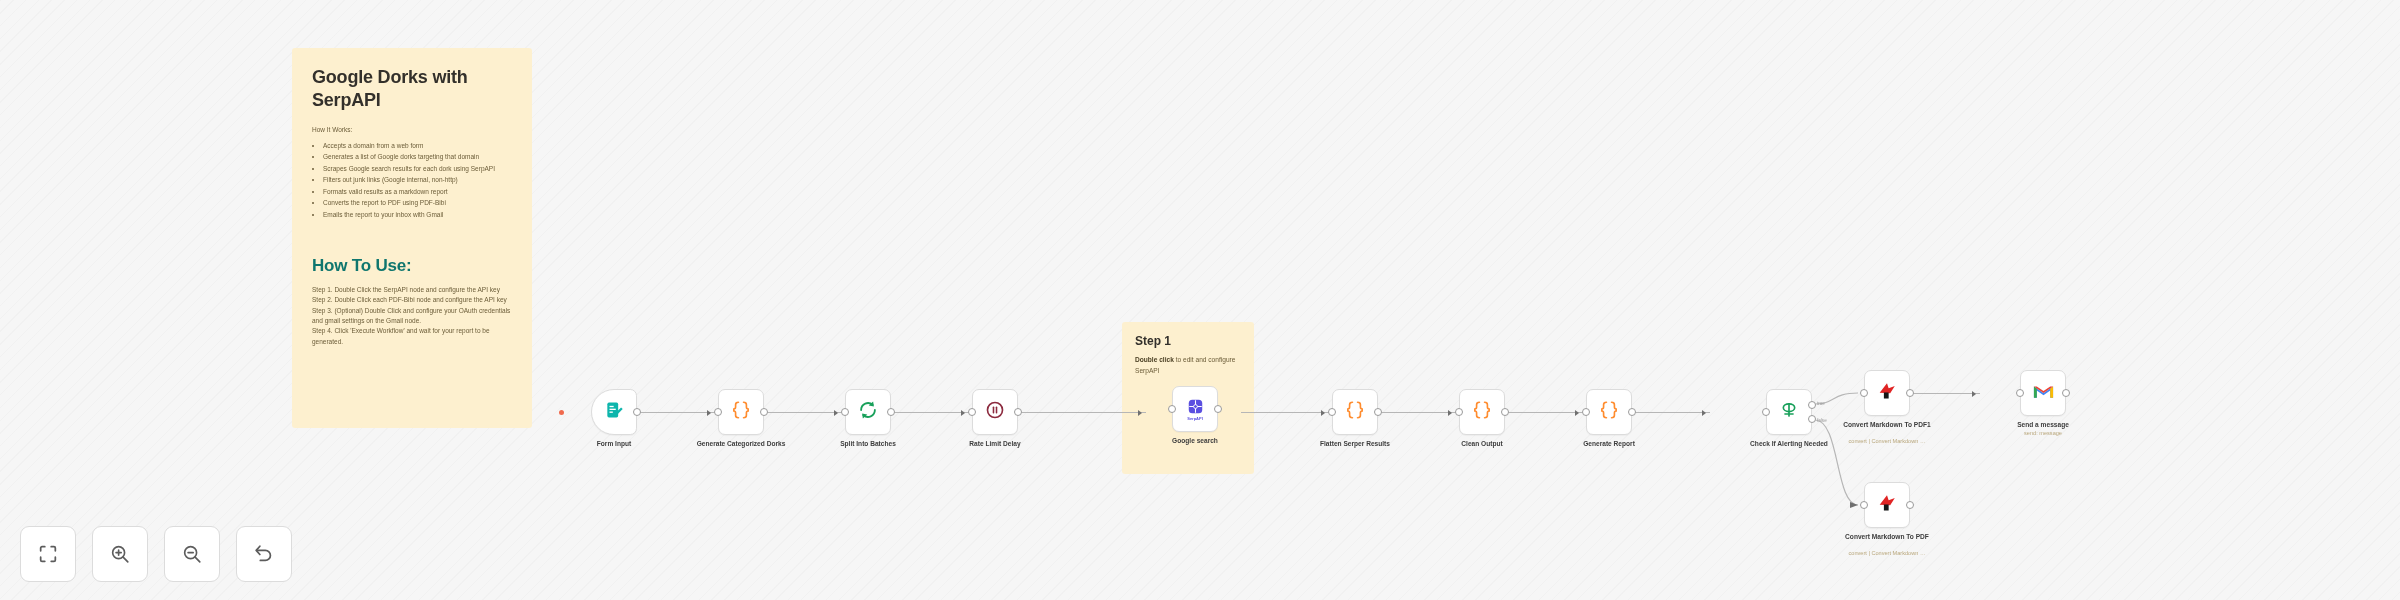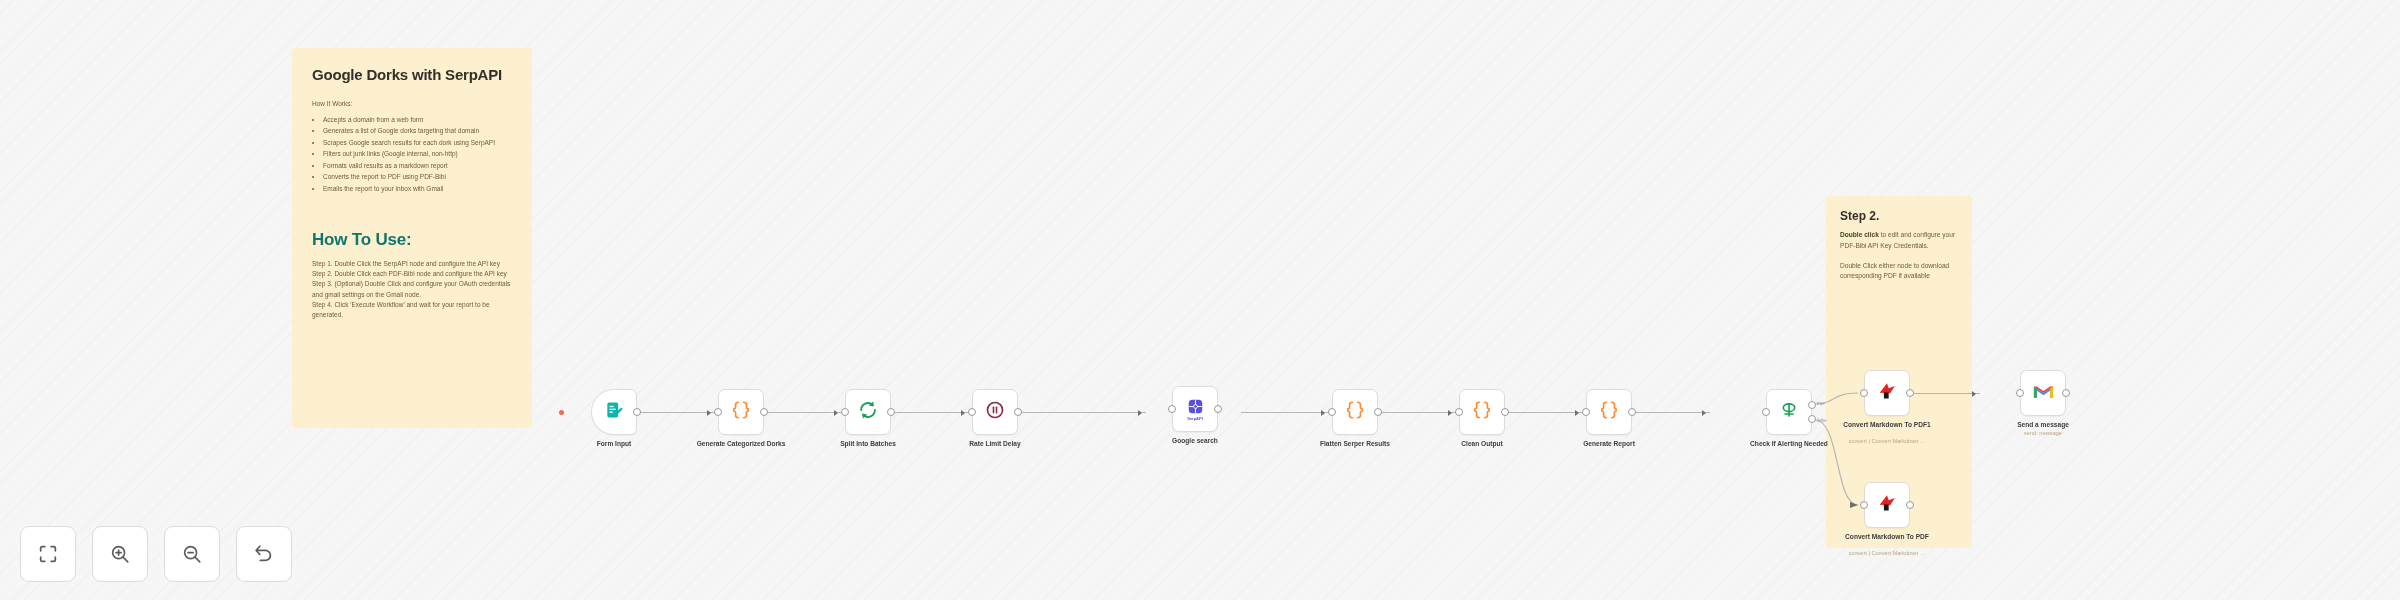--- a/index.html
+++ b/index.html
@@ -20,21 +20,21 @@
 
   
   .sticky{
     position:absolute;
     background:#fdf0cf;
     border-radius:3px;
     box-sizing:border-box;
     color:#4a3f23;
   }
   .sticky h1{
-    font-size:15px;line-height:1.25;margin:0 0 14px 0;
+    font-size:18px;line-height:1.25;margin:0 0 14px 0;
     color:#33302b;font-weight:700;letter-spacing:-0.2px;
   }
   .sticky h2{
     font-size:17px;line-height:1.2;margin:0 0 8px 0;
     color:#0f766e;font-weight:700;letter-spacing:-0.2px;
   }
   .sticky h3{
     font-size:11px;line-height:1.2;margin:0 0 7px 0;
     color:#33302b;font-weight:700;
   }
@@ -130,26 +130,25 @@
       <li>Converts the report to PDF using PDF-Bibi</li>
       <li>Emails the report to your inbox with Gmail</li>
     </ul>
     <h2 style="margin-top:36px;">How To Use:</h2>
     <p class="step">Step 1. Double Click the SerpAPI node and configure the API key</p>
     <p class="step">Step 2. Double Click each PDF-Bibi node and configure the API key</p>
     <p class="step">Step 3. (Optional) Double Click and configure your OAuth credentials and gmail settings on the Gmail node.</p>
     <p class="step">Step 4. Click 'Execute Workflow' and wait for your report to be generated.</p>
   </div>
 
-
-  <div class="sticky" style="left:1826px;top:196px;width:146px;height:352px;padding:13px 14px;">
-    <h3 style="font-size:12px;">Step 2.</h3>
-    <p class="note"><b>Double click</b><span> to edit and configure your PDF-Bibi API Key Credentials.</span></p>
-    <p class="note">Double Click either node to download corresponding PDF if available</p>
-  </div>
+  <div class="sticky" style="left:1122px;top:322px;width:132px;height:152px;padding:12px 13px;">
+    <h3 style="font-size:12px;">Step 1</h3>
+    <p class="note"><b>Double click</b><span> to edit and configure SerpAPI</span></p>
+  </div>
+
 
 
   <div class="startdot" style="left:559px;top:410px;"></div>
 
   <div class="edge" style="left:637px;top:412px;width:78px;"></div>
   <div class="arrow" style="left:707px;top:409.5px;"></div>
   <div class="edge" style="left:764px;top:412px;width:78px;"></div>
   <div class="arrow" style="left:834px;top:409.5px;"></div>
   <div class="edge" style="left:891px;top:412px;width:78px;"></div>
   <div class="arrow" style="left:961px;top:409.5px;"></div>

